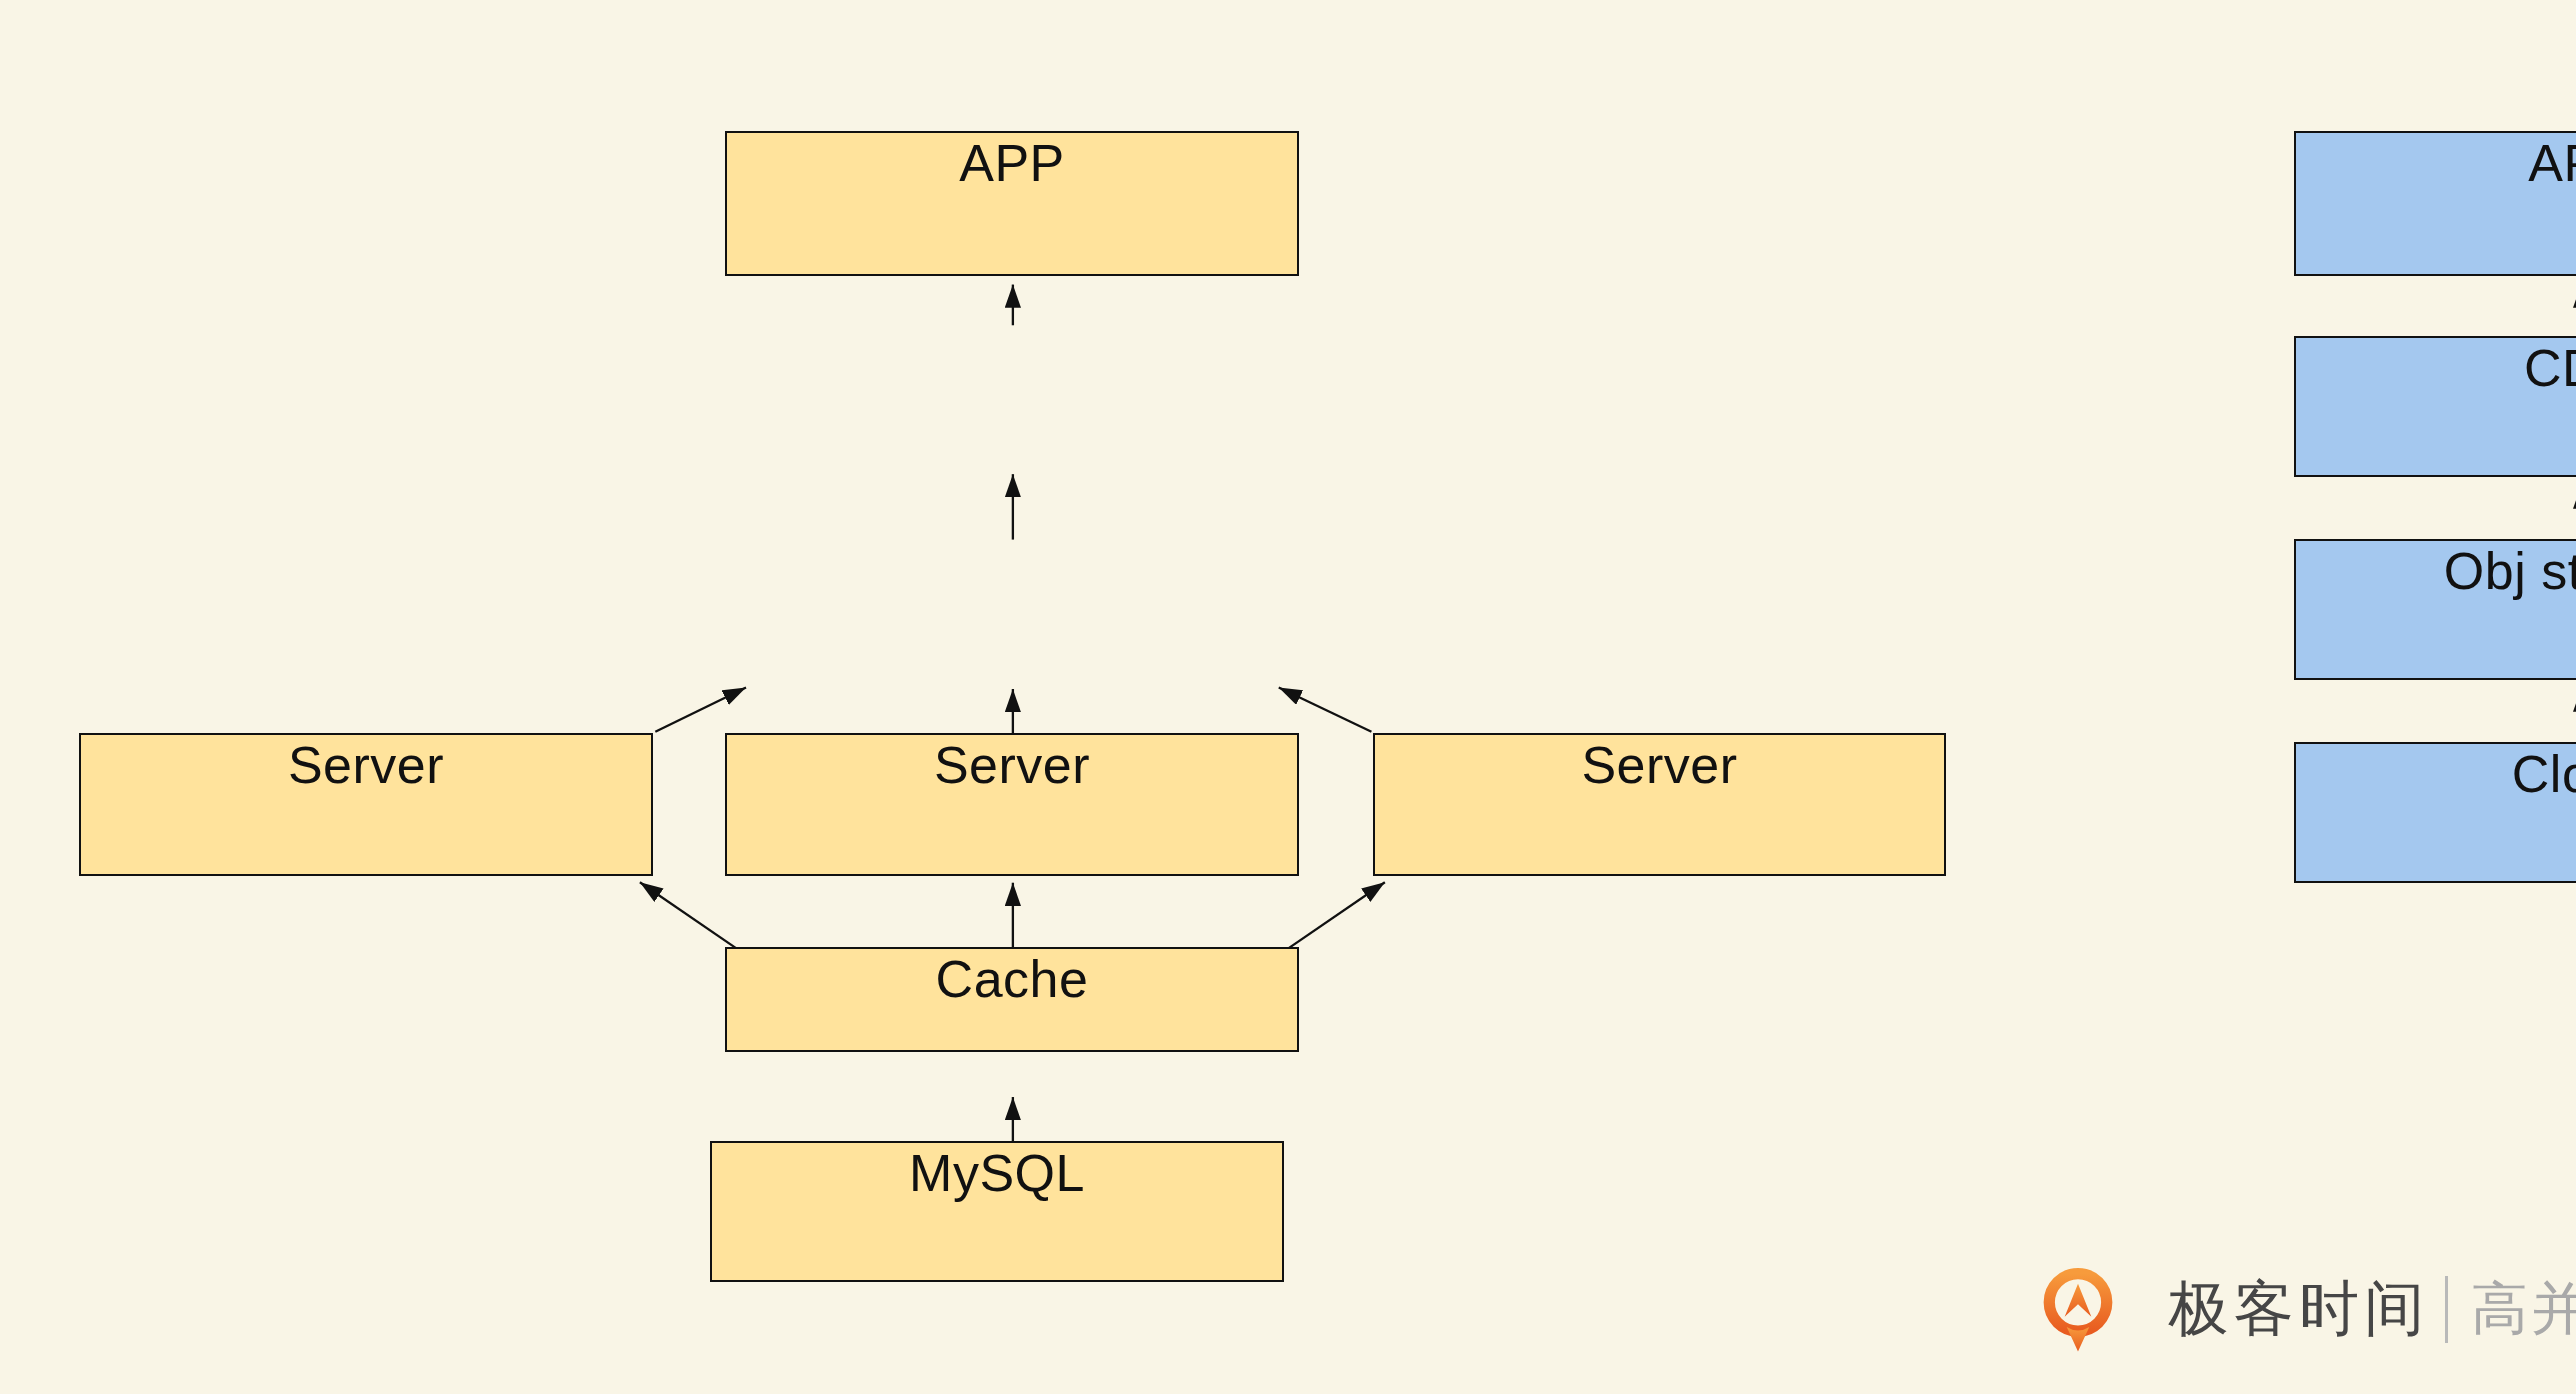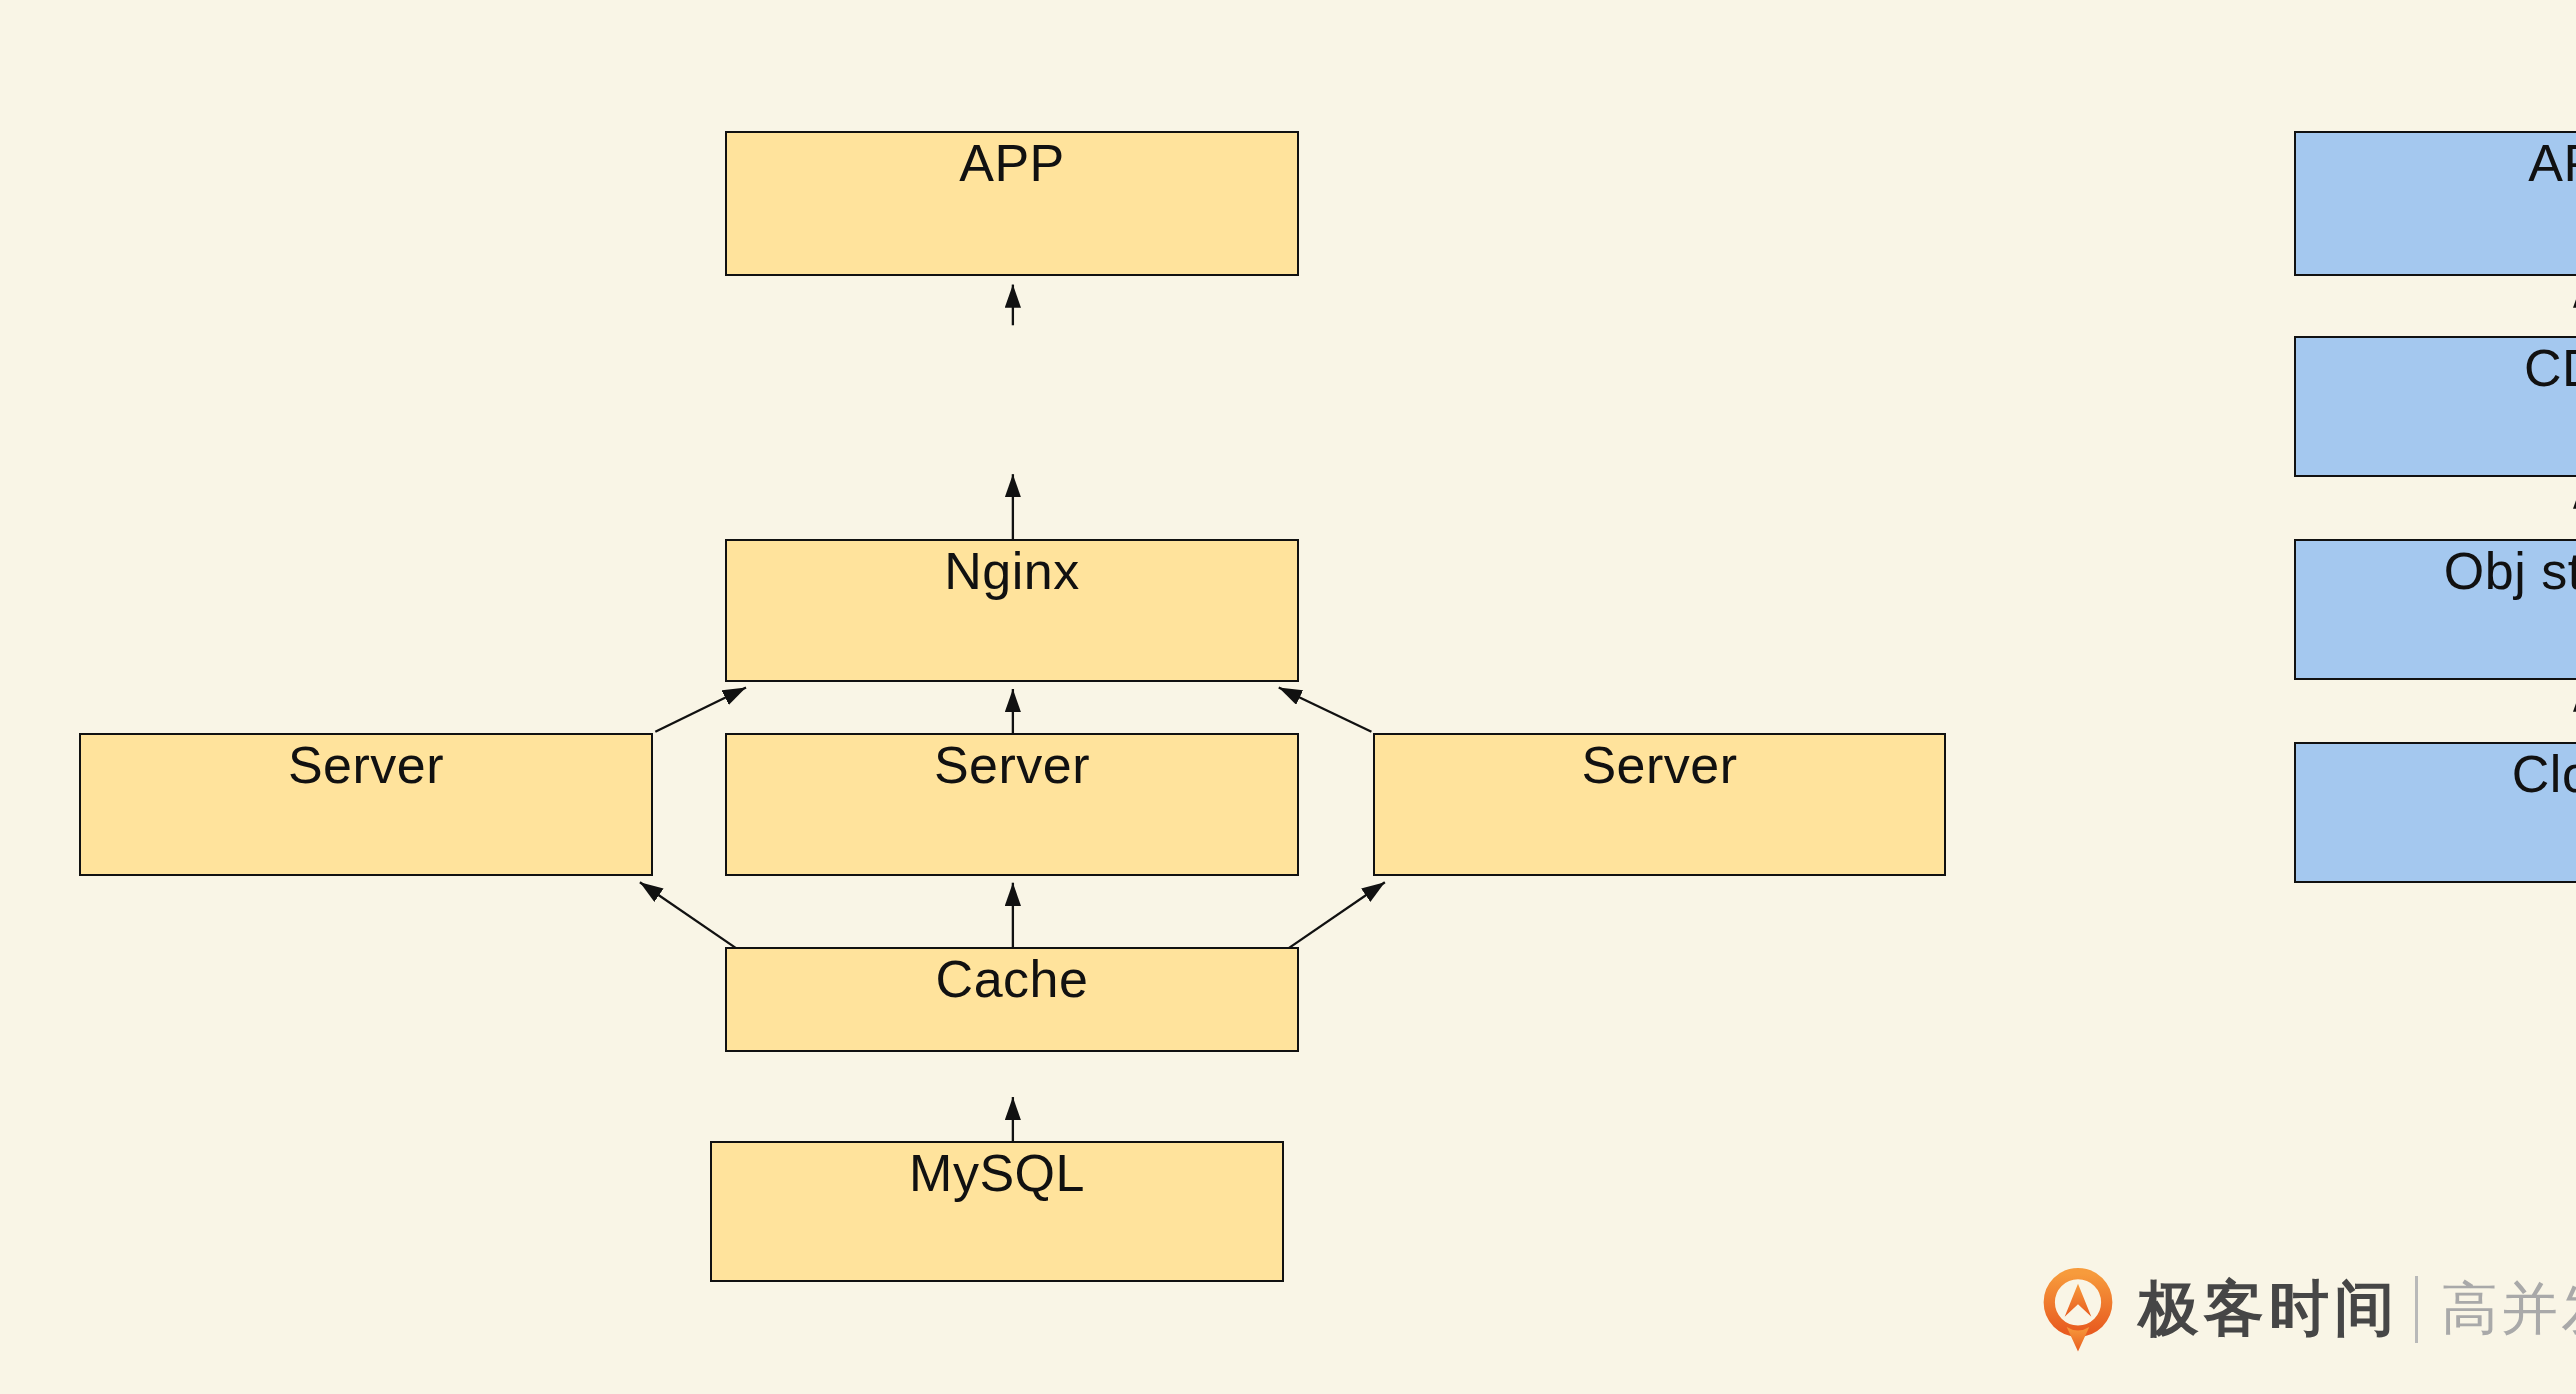--- a/index.html
+++ b/index.html
@@ -37,24 +37,25 @@
   #footer {
     position: absolute;
     left: 2039px;
     top: 1265px;
     display: flex;
     align-items: center;
   }
   #footer .logo { width: 78px; height: 89px; margin-right: 21.6px; }
   #footer .brand {
     font-size: 60px;
-    font-weight: 700;
+    font-weight: 400;
     color: #464646;
     letter-spacing: 5.2px;
     white-space: nowrap;
+    margin-left: 30px;
   }
   #footer .sep {
     width: 3.1px;
     height: 67px;
     background: #B9B9B9;
     margin: 0 23px 0 15.5px;
   }
   #footer .caption {
     font-size: 57px;
     font-weight: 400;
@@ -86,23 +87,20 @@
     <line x1="1430" y1="1841" x2="1242" y2="1712" stroke="#111111" stroke-width="4.5" marker-end="url(#ah)"></line>
     <line x1="2500" y1="1841" x2="2688" y2="1712" stroke="#111111" stroke-width="4.5" marker-end="url(#ah)"></line>
 
     <line x1="5010" y1="653" x2="5010" y2="552" stroke="#111111" stroke-width="4.5" marker-end="url(#ah)"></line>
     <line x1="5010" y1="1047" x2="5010" y2="942" stroke="#111111" stroke-width="4.5" marker-end="url(#ah)"></line>
     <line x1="5010" y1="1441" x2="5010" y2="1336" stroke="#111111" stroke-width="4.5" marker-end="url(#ah)"></line>
   </svg>
 
   <div class="node yellow" style="left:725px; top:131px;  width:574px; height:145px;">
       <span>APP</span>
-    </div>
-  <div class="node yellow" style="left:725px; top:539px; width:574px; height:143px;">
-      <span>Nginx</span>
     </div>
   <div class="node yellow" style="left:79px;  top:733px; width:574px; height:143px;">
       <span>Server</span>
     </div>
   <div class="node yellow" style="left:725px; top:733px; width:574px; height:143px;">
       <span>Server</span>
     </div>
   <div class="node yellow" style="left:1373px; top:733px; width:573px; height:143px;">
       <span>Server</span>
     </div>

